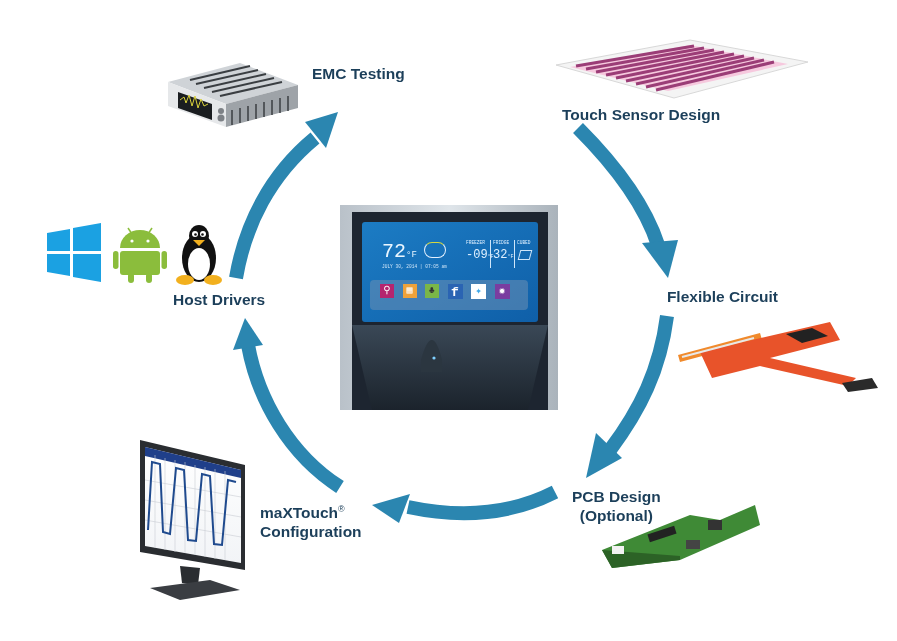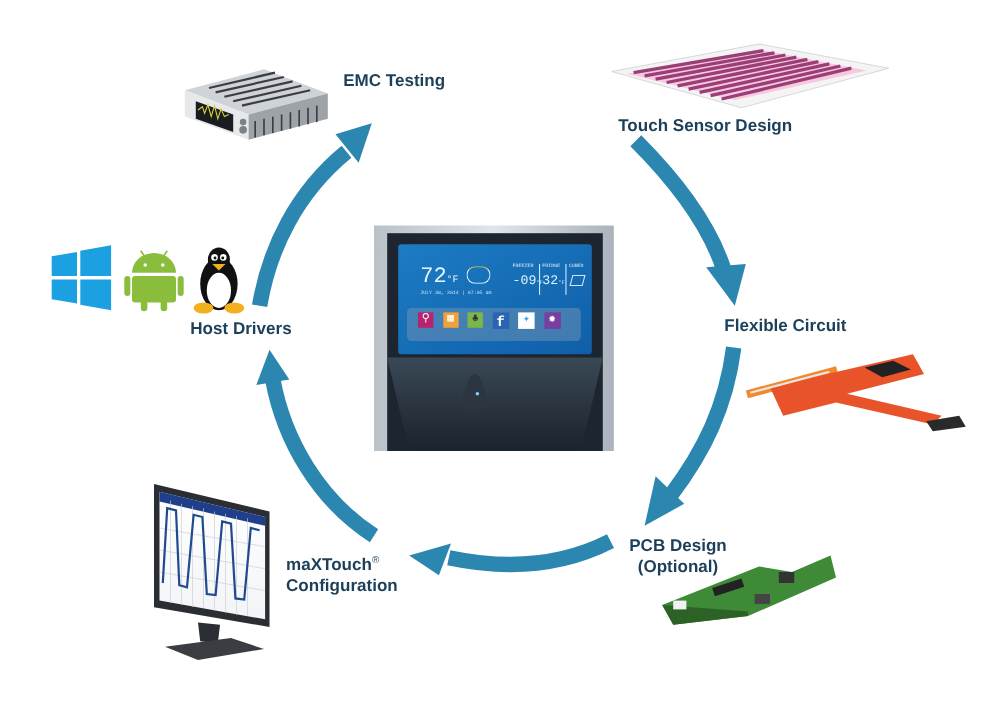--- a/index.html
+++ b/index.html
@@ -1,18 +1,18 @@
 <!DOCTYPE html>
 <html><head>
 <meta charset="utf-8">
 <style>
   html, body { margin:0; padding:0; background:#ffffff; }
   body { width:897px; height:641px; position:relative; overflow:hidden; font-family:"Liberation Sans", sans-serif; }
   .label { position:absolute; color:#1c3f5a; font-weight:bold; font-size:15.5px; line-height:19px; white-space:nowrap; }
-  .label.right { text-align:center; }
+  .label.right { text-align:right; }
   svg { position:absolute; left:0; top:0; }
 </style>
 </head>
 <body>
 
 <svg width="897" height="641" viewBox="0 0 897 641">
   <defs>
     <linearGradient id="fridgeFrame" x1="0" y1="0" x2="1" y2="0">
       <stop offset="0" stop-color="#b9c1c9"></stop>
         <stop offset="0.5" stop-color="#dfe5ea"></stop>

